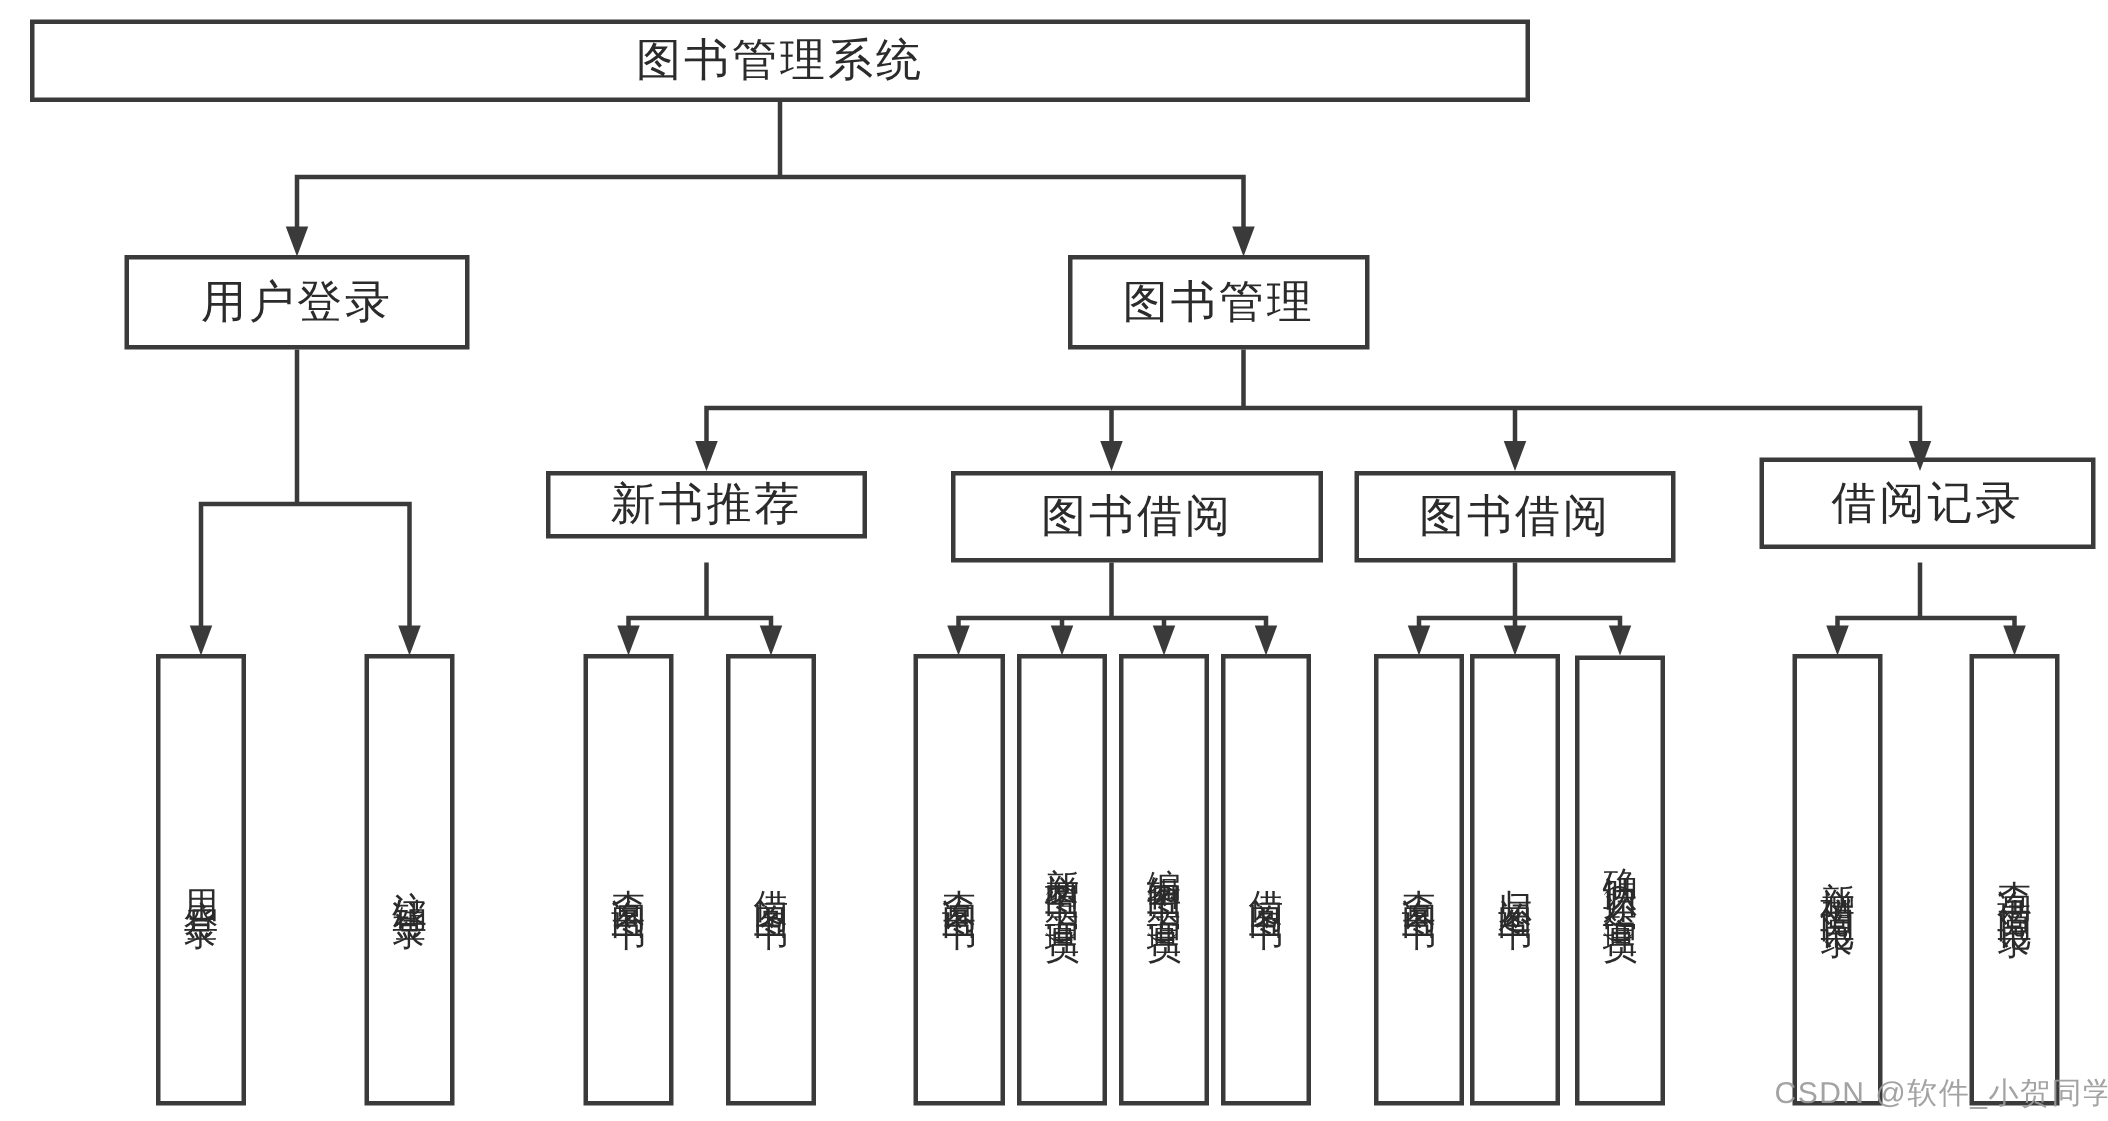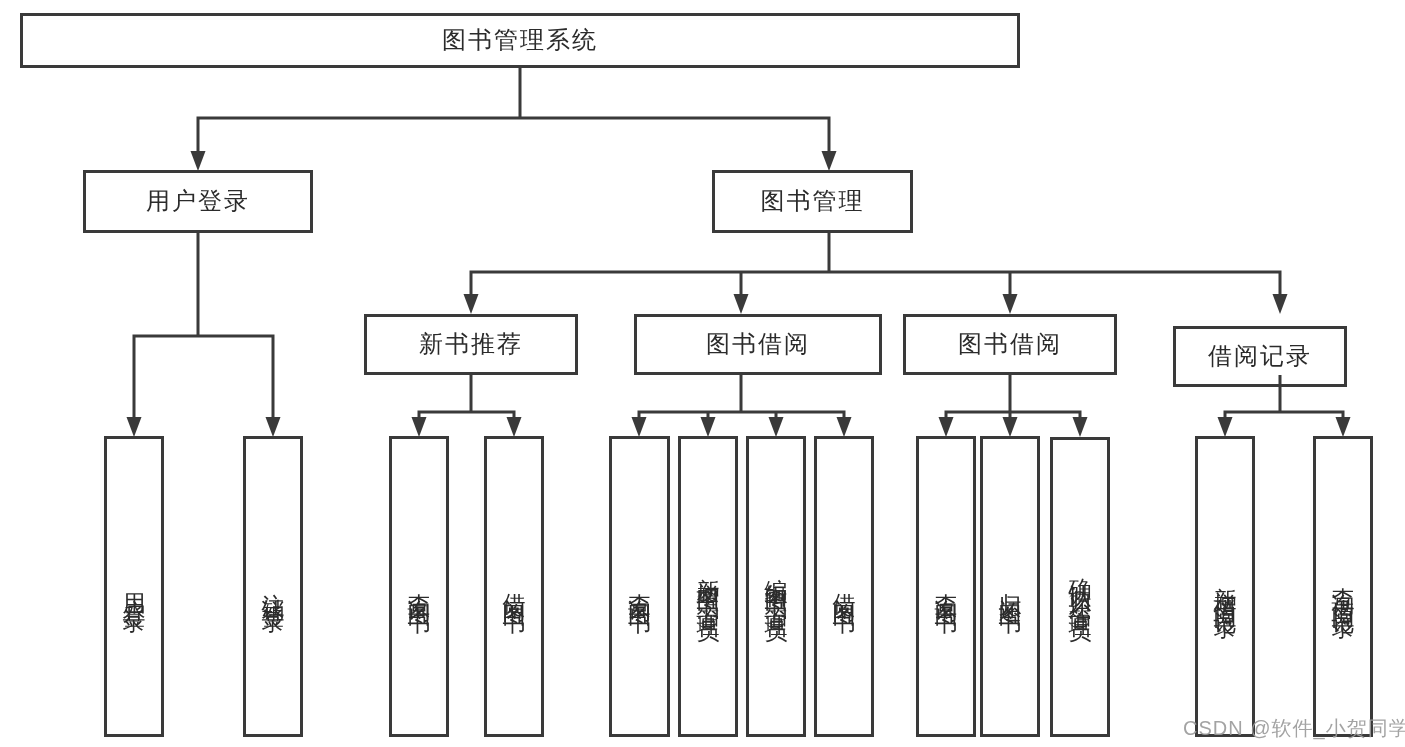--- a/index.html
+++ b/index.html
@@ -7,21 +7,21 @@
     position:relative; width:1405px; height:747px; background:#ffffff;
     font-family:"Liberation Sans","DejaVu Sans",sans-serif;
     overflow:hidden;
   }
   .node {
     position:absolute; box-sizing:border-box; background:#ffffff;
     border:3px solid #3a3a3a; color:#2b2b2b;
     display:flex; align-items:center; justify-content:center;
     z-index:2;
   }
-  .h .label { font-size:24px; letter-spacing:2px; white-space:nowrap; line-height:1.2; }
+  .h .label { font-size:30px; letter-spacing:2px; white-space:nowrap; line-height:1.2; }
   .v .label {
     writing-mode:vertical-rl; font-size:23px; letter-spacing:6px;
     line-height:1; white-space:nowrap;
   }
   #wires { position:absolute; left:0; top:0; z-index:3; pointer-events:none; }
   #wires path { stroke:#3a3a3a; stroke-width:3; fill:none; }
   #wires polygon { fill:#3a3a3a; stroke:none; }
   .watermark {
     position:absolute; left:1183px; top:715px; z-index:6;
     font-size:20px; letter-spacing:1px; color:rgba(155,155,155,0.92);
@@ -80,30 +80,30 @@
     <span class="label">图书管理系统</span>
   </div>
 
   <div class="node h" style="left:83px;top:170px;width:230px;height:63px">
     <span class="label">用户登录</span>
   </div>
   <div class="node h" style="left:712px;top:170px;width:201px;height:63px">
     <span class="label">图书管理</span>
   </div>
 
-  <div class="node h" style="left:364px;top:314px;width:214px;height:61px">
+  <div class="node h" style="left:364px;top:314px;width:214px;height:45px">
     <span class="label">新书推荐</span>
   </div>
   <div class="node h" style="left:634px;top:314px;width:248px;height:61px">
     <span class="label">图书借阅</span>
   </div>
   <div class="node h" style="left:903px;top:314px;width:214px;height:61px">
     <span class="label">图书借阅</span>
   </div>
-  <div class="node h" style="left:1173px;top:326px;width:174px;height:61px">
+  <div class="node h" style="left:1173px;top:305px;width:224px;height:61px">
     <span class="label">借阅记录</span>
   </div>
 
   <div class="node v" style="left:104px;top:436px;width:60px;height:301px">
     <span class="label">用户登录</span>
   </div>
   <div class="node v" style="left:243px;top:436px;width:60px;height:301px">
     <span class="label">注销登录</span>
   </div>
 

